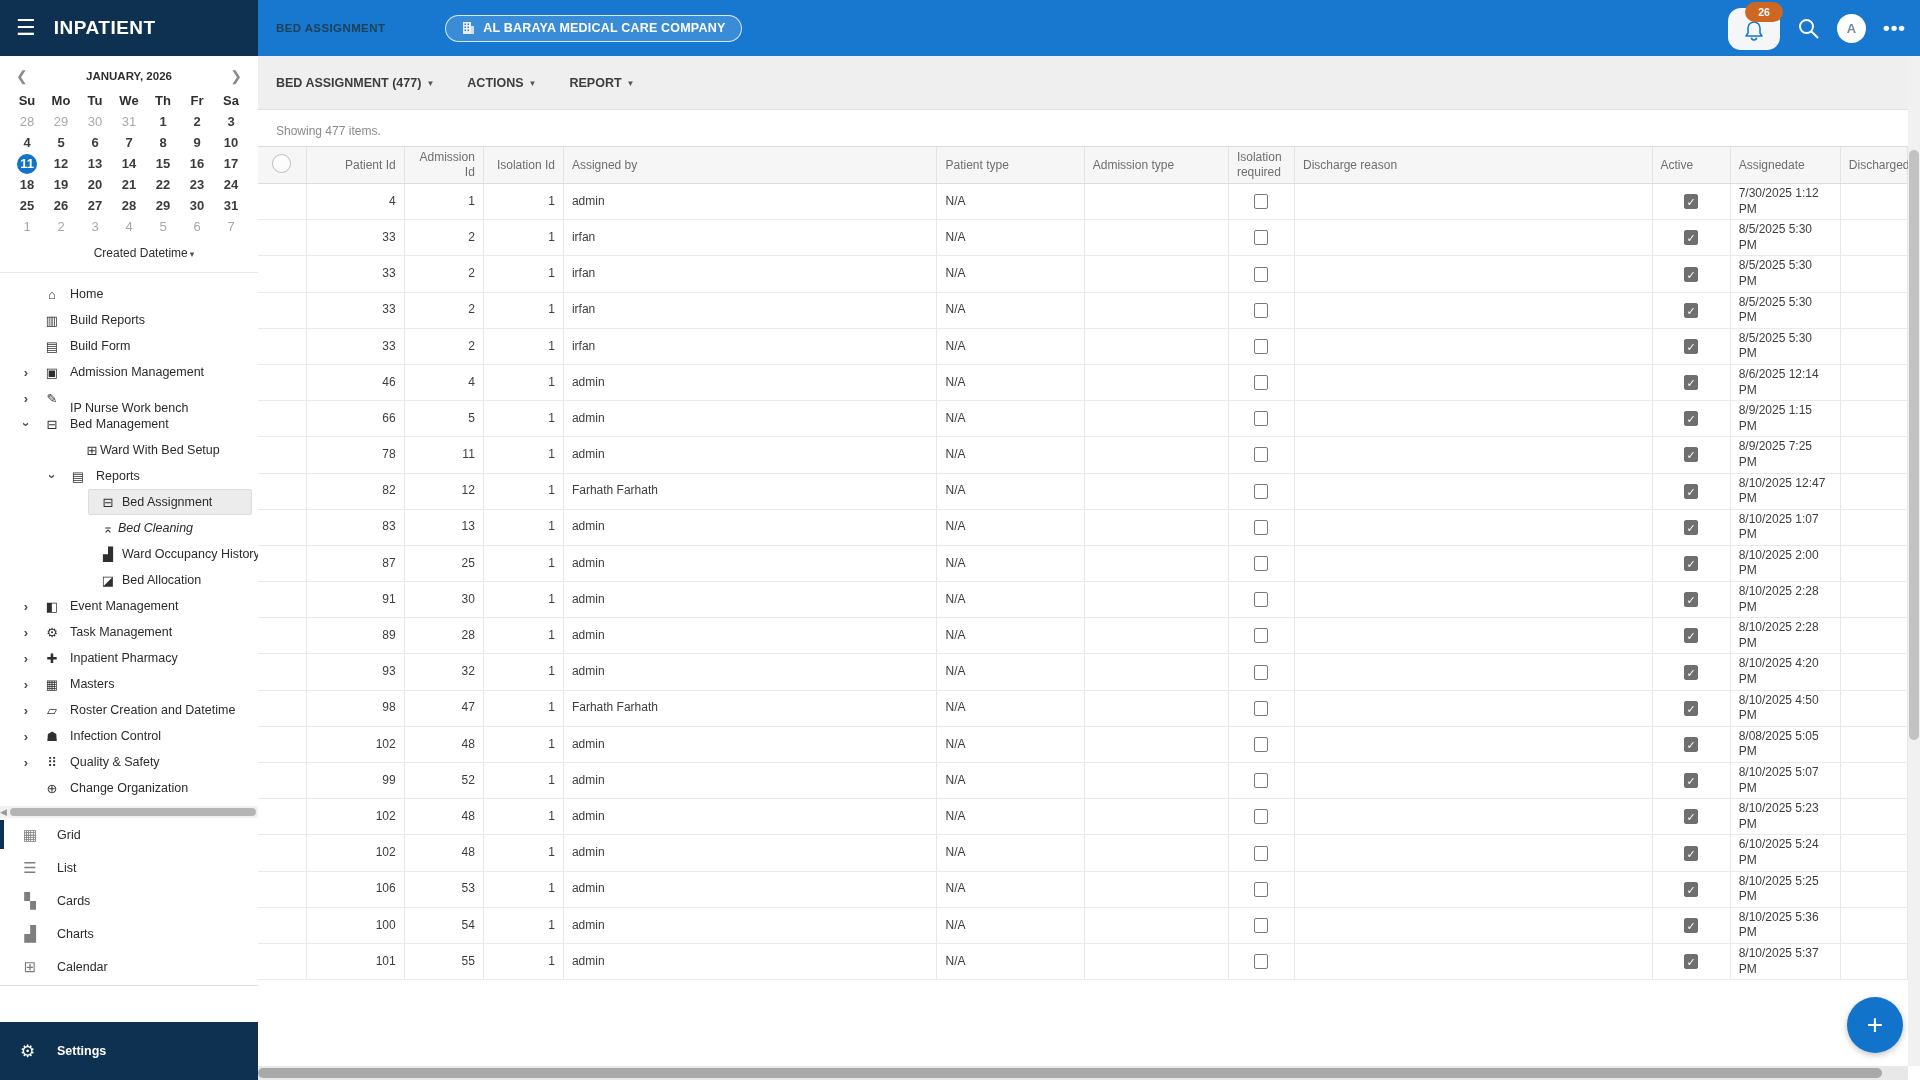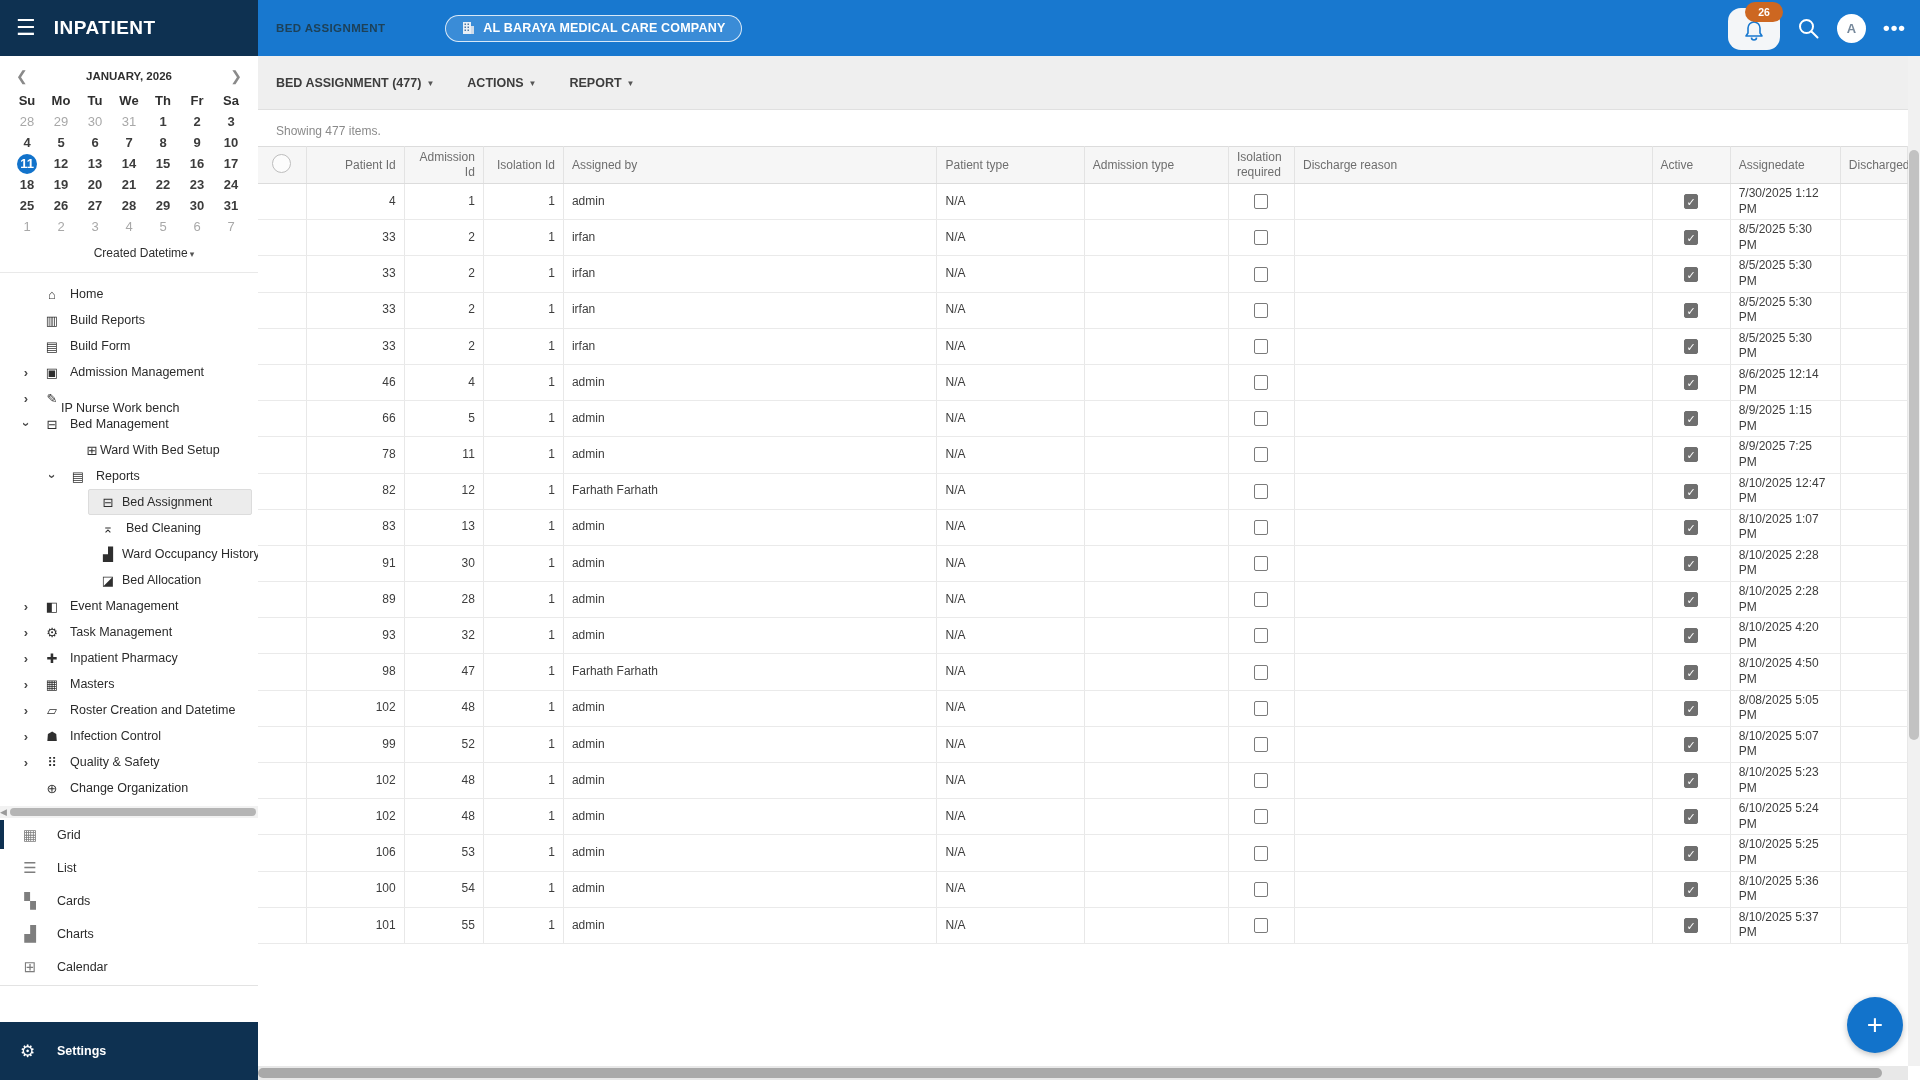--- a/index.html
+++ b/index.html
@@ -276,21 +276,21 @@
         <span class="mi-label" style="left: 70px;">Build Form</span>
       </div>
       <div class="menu-item">
         <span class="chev" style="left: 20px;">›</span>
         <span class="mi-icon" style="left: 44px;">▣</span>
         <span class="mi-label" style="left: 70px;">Admission Management</span>
       </div>
       <div class="menu-item">
         <span class="chev" style="left: 20px;">›</span>
         <span class="mi-icon" style="left: 44px;">✎</span>
-        <span class="mi-label" style="left: 61px; margin-top: 20px;">IP Nurse Work bench</span>
+        <span class="mi-label" style="left: 70px; margin-top: 20px;">IP Nurse Work bench</span>
       </div>
       <div class="menu-item">
         <span class="chev down" style="left: 20px;">›</span>
         <span class="mi-icon" style="left: 44px;">⊟</span>
         <span class="mi-label" style="left: 70px;">Bed Management</span>
       </div>
       <div class="menu-item">
         <span class="mi-icon" style="left: 84px;">⊞</span>
         <span class="mi-label" style="left: 100px;">Ward With Bed Setup</span>
       </div>
@@ -299,21 +299,21 @@
         <span class="mi-icon" style="left: 70px;">▤</span>
         <span class="mi-label" style="left: 96px;">Reports</span>
       </div>
       <div class="menu-item selected">
         <span class="sel-bg"></span>
         <span class="mi-icon" style="left: 100px;">⊟</span>
         <span class="mi-label" style="left: 122px;">Bed Assignment</span>
       </div>
       <div class="menu-item">
         <span class="mi-icon" style="left: 100px;">⌅</span>
-        <span class="mi-label" style="left: 126px;">Bed Cleaning</span>
+        <span class="mi-label" style="left: 118px; font-style: italic;">Bed Cleaning</span>
       </div>
       <div class="menu-item">
         <span class="mi-icon" style="left: 100px;">▟</span>
         <span class="mi-label" style="left: 122px;">Ward Occupancy History</span>
       </div>
       <div class="menu-item">
         <span class="mi-icon" style="left: 100px;">◪</span>
         <span class="mi-label" style="left: 122px;">Bed Allocation</span>
       </div>
       <div class="menu-item">
@@ -604,20 +604,34 @@
           <td class="">N/A</td>
           <td class=""></td>
           <td class="c"><span class="cb"></span></td>
           <td class=""></td>
           <td class="c"><span class="cb checked">✓</span></td>
           <td class="">8/10/2025 1:07 PM</td>
           <td class=""></td>
         </tr>
         <tr>
           <td class=""></td>
+          <td class="r">87</td>
+          <td class="r">25</td>
+          <td class="r">1</td>
+          <td class="">admin</td>
+          <td class="">N/A</td>
+          <td class=""></td>
+          <td class="c"><span class="cb"></span></td>
+          <td class=""></td>
+          <td class="c"><span class="cb checked">✓</span></td>
+          <td class="">8/10/2025 2:00 PM</td>
+          <td class=""></td>
+        </tr>
+        <tr>
+          <td class=""></td>
           <td class="r">91</td>
           <td class="r">30</td>
           <td class="r">1</td>
           <td class="">admin</td>
           <td class="">N/A</td>
           <td class=""></td>
           <td class="c"><span class="cb"></span></td>
           <td class=""></td>
           <td class="c"><span class="cb checked">✓</span></td>
           <td class="">8/10/2025 2:28 PM</td>

